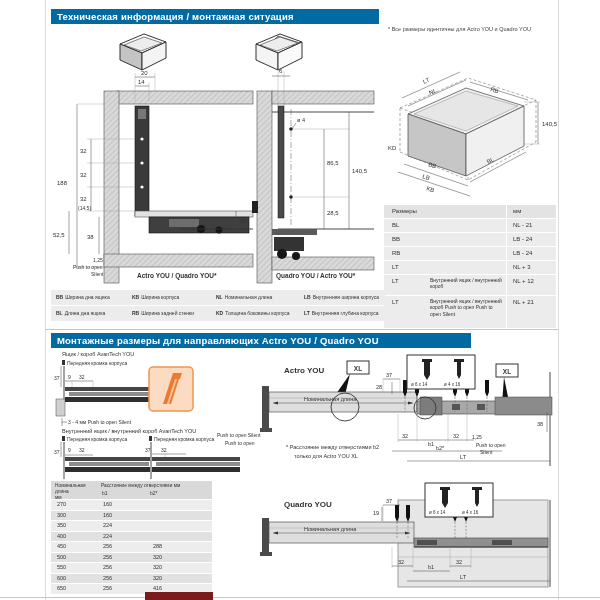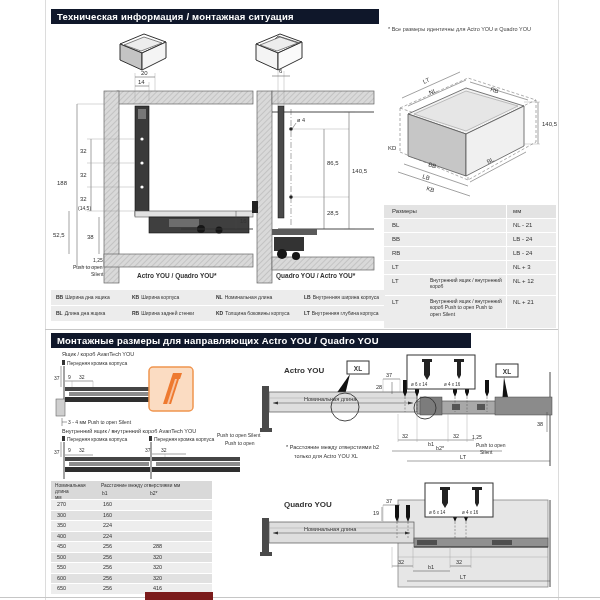--- a/index.html
+++ b/index.html
@@ -1,21 +1,21 @@
 <!DOCTYPE html>
 <html><head>
 <meta charset="utf-8">
 <style>
   * { margin:0; padding:0; box-sizing:border-box; }
   html,body { width:600px; height:600px; }
   body { position:relative; background:#fff; overflow:hidden;
          font-family:"Liberation Sans", sans-serif; color:#333; }
   .frame-v { position:absolute; top:0; width:1px; height:600px; background:#dcdcdc; }
   .frame-h { position:absolute; height:1px; background:#c6c6c6; }
-  .hdr { position:absolute; background:#0f172a; color:#fff; font-weight:bold;
+  .hdr { position:absolute; background:#0369a1; color:#fff; font-weight:bold;
          font-size:9.5px; line-height:15px; height:15px; padding-left:6px;
          letter-spacing:.2px; white-space:nowrap; overflow:hidden; }
   .note { position:absolute; font-size:5.5px; color:#444; }
   svg { position:absolute; overflow:visible; }
   svg text { font-family:"Liberation Sans", sans-serif; font-size:6px; fill:#333; }
   .t45{font-size:4.5px} .t5{font-size:5px} .t55{font-size:5.5px}
   .t65{font-size:6.5px} .t8{font-size:8px} .b{font-weight:bold}
   .dim{stroke:#444;stroke-width:.5;fill:none}
   .thin{stroke:#999;stroke-width:.4;fill:none}
   .solid{stroke:#333;stroke-width:.9;fill:none}

